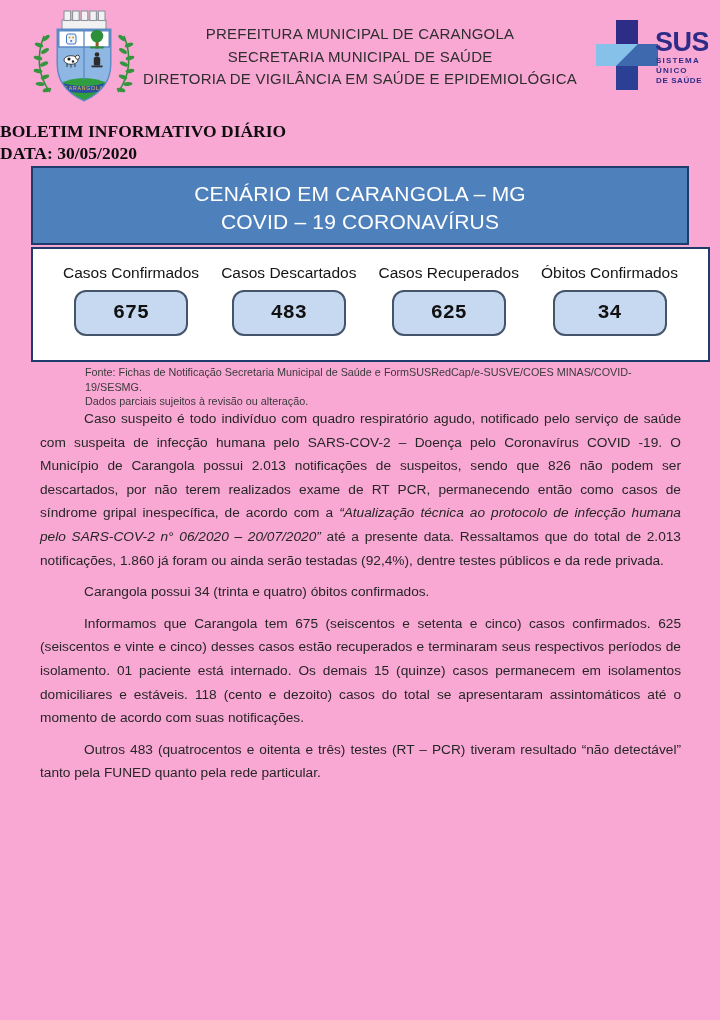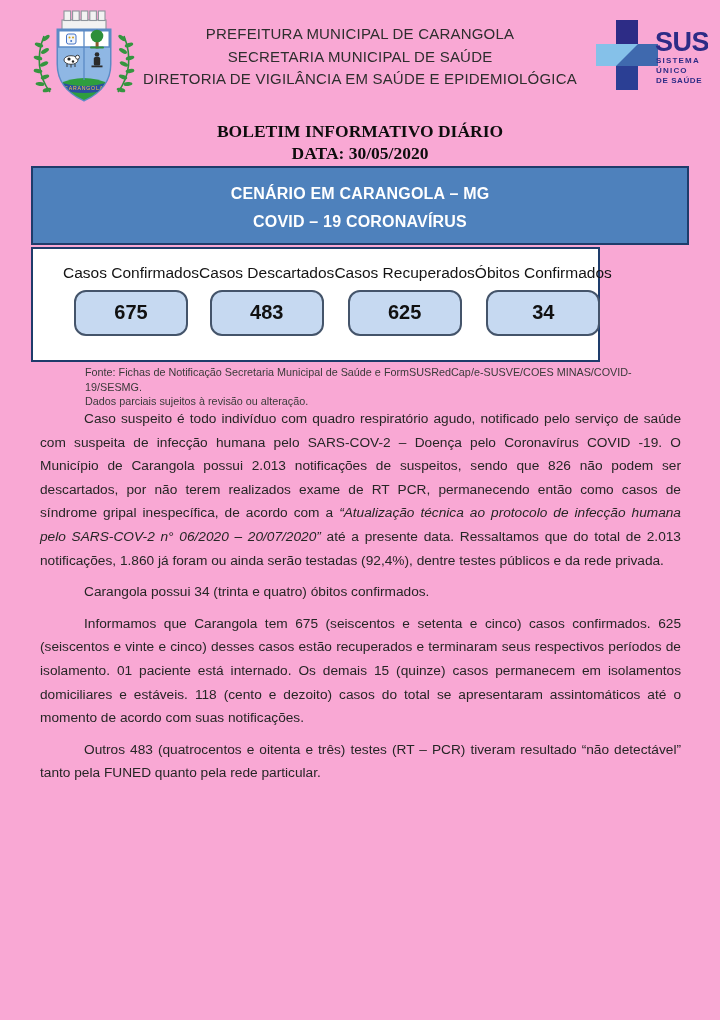--- a/index.html
+++ b/index.html
@@ -6,40 +6,40 @@
   .page{position:relative;width:720px;height:1020px;background:#f9a8d4;overflow:hidden;
         font-family:"Liberation Sans",sans-serif;color:#262626;}
 
   
   .crest{position:absolute;left:26px;top:4px;width:116px;height:112px;}
   .org{position:absolute;left:130px;top:23px;width:460px;text-align:center;
        font-size:15px;line-height:22.5px;color:#2e2e2e;letter-spacing:.2px;}
   .sus{position:absolute;left:596px;top:20px;width:112px;height:78px;}
 
   
-  .doc-title{position:absolute;left:0;top:120px;width:720px;text-align:center;
+  .doc-title{position:absolute;left:0;top:120px;width:720px;text-align:left;
              font-family:"Liberation Serif",serif;font-weight:bold;font-size:17.5px;
              line-height:22px;color:#0d0d0d;}
 
   
   .banner{position:absolute;left:31px;top:166px;width:658px;height:79px;box-sizing:border-box;
           background:var(--banner-bg,#4e81bc);border:2px solid var(--banner-border,#1e3c6b);
-          color:#ffffff;text-align:center;font-weight:bold;font-size:16px;line-height:27.5px;
+          color:#ffffff;text-align:center;font-weight:normal;font-size:21px;line-height:27.5px;
           padding-top:12px;letter-spacing:.2px;}
 
   
-  .stats{position:absolute;left:31px;top:247px;width:569px;height:115px;box-sizing:border-box;
+  .stats{position:absolute;left:31px;top:247px;width:679px;height:115px;box-sizing:border-box;
          background:#ffffff;border:2px solid var(--banner-border,#1e3c6b);
          display:flex;justify-content:space-between;align-items:center;padding:2px 30px 12px;}
   .stat-col{text-align:center;}
   .stat-label{font-size:15.5px;color:#141414;margin-bottom:8px;white-space:nowrap;}
   .stat-value-box{margin:0 auto;width:110px;height:42px;background:var(--card-fill,#c6d9f1);
                   border:2px solid var(--card-border,#44546a);border-radius:12px;
                   display:flex;align-items:center;justify-content:center;
-                  font-size:20px;font-weight:bold;color:#111111;}
+                  font-size:20px;font-weight:bold;color:#111111;font-family:Liberation Mono, monospace;}
 
   
   .source{position:absolute;left:85px;top:365px;width:600px;
           font-size:10.8px;line-height:14.5px;color:#3a3a3a;}
 
   
   .bodytext{position:absolute;left:32px;top:399px;width:657px;
             font-size:13.7px;line-height:23.6px;text-align:justify;color:#262626;}
   .bodytext p{margin:8px;text-indent:44px;}
   .seg-normal{font-style:normal;}

